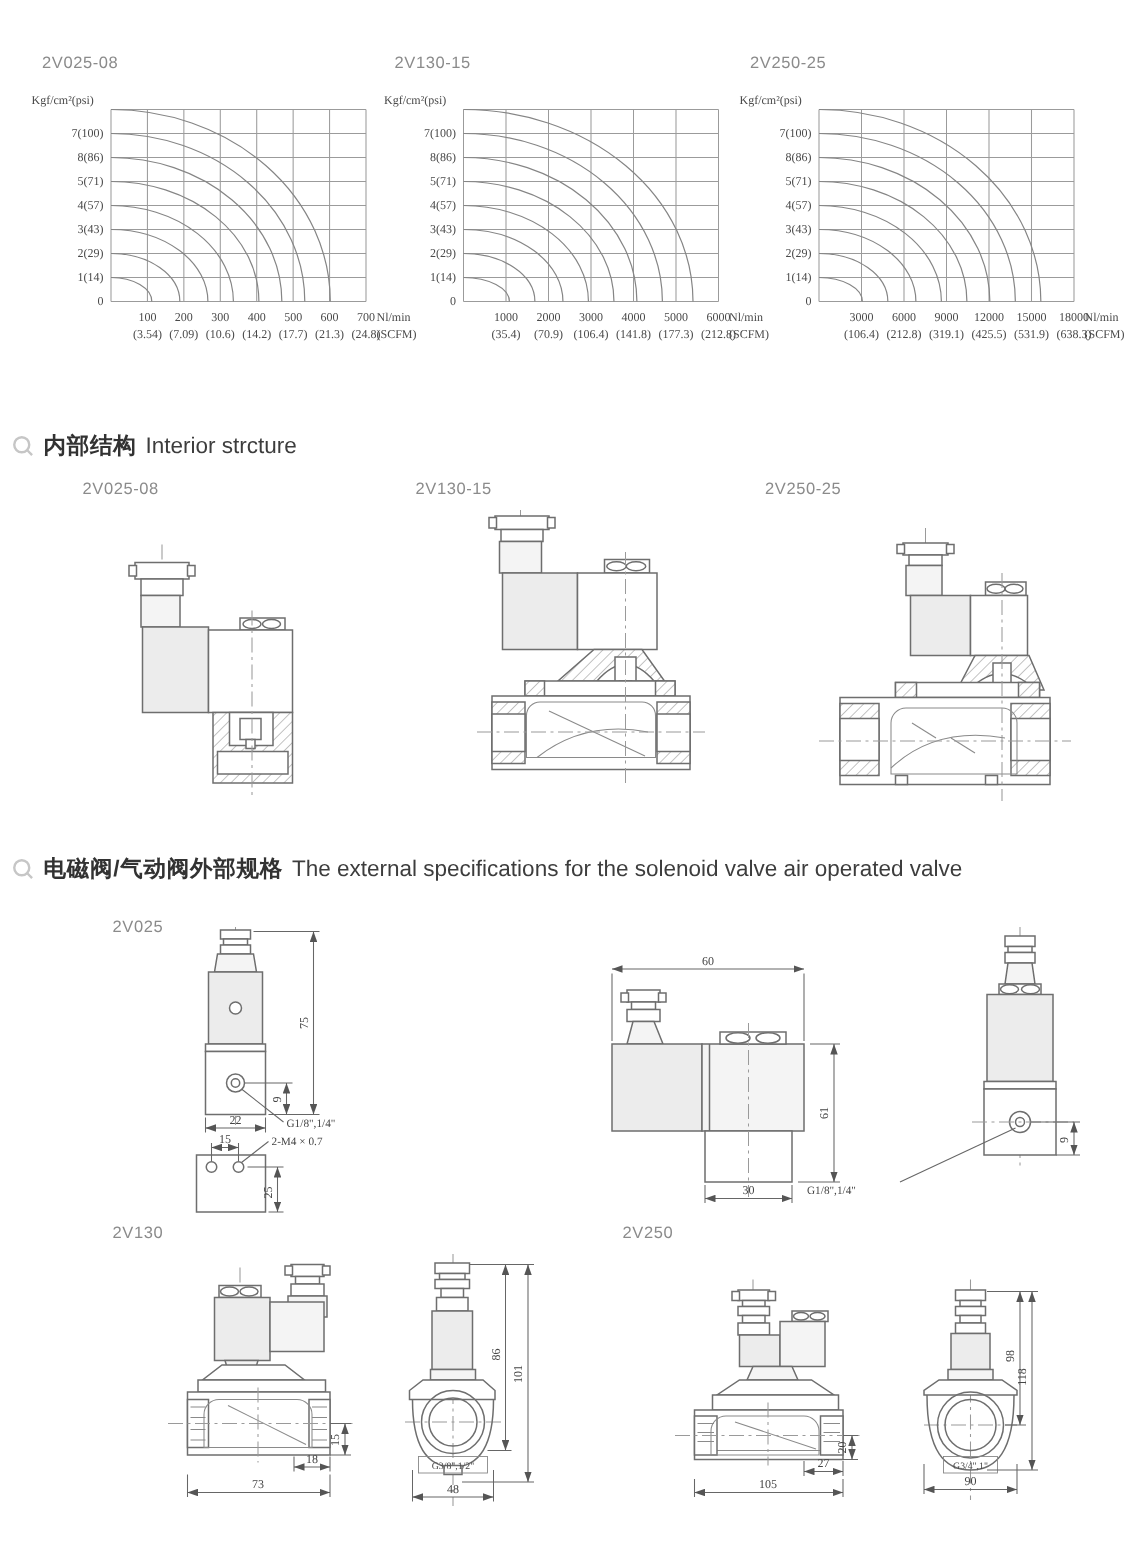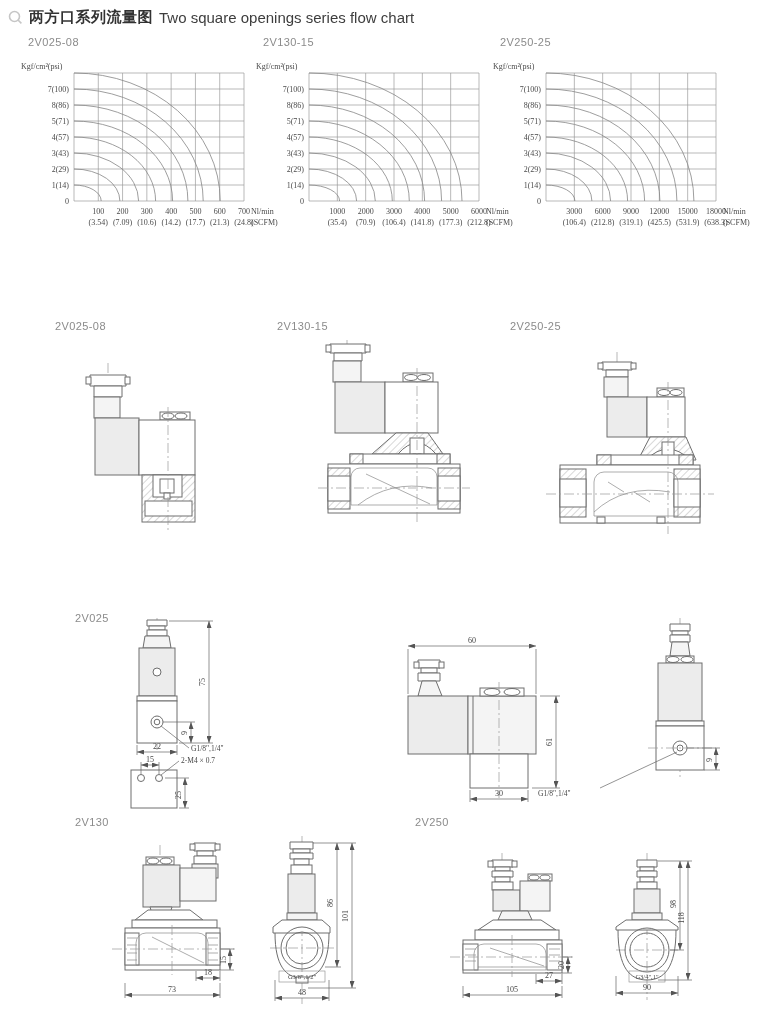--- a/index.html
+++ b/index.html
@@ -38,28 +38,20 @@
       <marker id="as" markerWidth="7" markerHeight="5" refX="0" refY="2.5" orient="auto" markerUnits="userSpaceOnUse">
         <path d="M7,0 L0,2.5 L7,5 Z" fill="#555"></path>
       </marker>
       <pattern id="hatch" width="5" height="5" patternUnits="userSpaceOnUse" patternTransform="rotate(45)">
         <rect width="5" height="5" fill="#fff"></rect>
         <line x1="0" y1="0" x2="0" y2="5" stroke="#9a9a9a" stroke-width="0.8"></line>
       </pattern>
     </defs>
   </svg>
 
-  <div class="sec-head" style="left:8px;top:8px;">
-    <svg width="15" height="15">
-      <circle cx="6.5" cy="6.5" r="5" fill="none" stroke="#c6c6c6" stroke-width="1.6"></circle>
-      <line x1="10" y1="10" x2="13.4" y2="13.4" stroke="#c6c6c6" stroke-width="1.6"></line>
-    </svg>
-    <span class="zh">两方口系列流量图</span>
-    <span class="en">Two square openings series flow chart</span>
-  </div>
 
   <div class="chart-block" style="left:18px;top:36px;">
     <div class="chart-model">2V025-08</div>
     <svg class="chart-svg" width="268" height="175">
         <line x1="56" y1="14" x2="226" y2="14" stroke="#9b9b9b" stroke-width="0.7"></line>
         <line x1="56" y1="30" x2="226" y2="30" stroke="#9b9b9b" stroke-width="0.7"></line>
         <line x1="56" y1="46" x2="226" y2="46" stroke="#9b9b9b" stroke-width="0.7"></line>
         <line x1="56" y1="62" x2="226" y2="62" stroke="#9b9b9b" stroke-width="0.7"></line>
         <line x1="56" y1="78" x2="226" y2="78" stroke="#9b9b9b" stroke-width="0.7"></line>
         <line x1="56" y1="94" x2="226" y2="94" stroke="#9b9b9b" stroke-width="0.7"></line>
@@ -207,20 +199,28 @@
         <text x="169.33333333333331" y="166" text-anchor="middle">(425.5)</text>
         <text x="197.66666666666666" y="155" text-anchor="middle">15000</text>
         <text x="197.66666666666666" y="166" text-anchor="middle">(531.9)</text>
         <text x="226" y="155" text-anchor="middle">18000</text>
         <text x="226" y="166" text-anchor="middle">(638.3)</text>
         <text x="233" y="155">Nl/min</text>
         <text x="233" y="166">(SCFM)</text>
       </svg>
   </div>
 
+  <div class="sec-head" style="left:8px;top:288px;">
+    <svg width="15" height="15">
+      <circle cx="6.5" cy="6.5" r="5" fill="none" stroke="#c6c6c6" stroke-width="1.6"></circle>
+      <line x1="10" y1="10" x2="13.4" y2="13.4" stroke="#c6c6c6" stroke-width="1.6"></line>
+    </svg>
+    <span class="zh">内部结构</span>
+    <span class="en">Interior strcture</span>
+  </div>
 
   <div class="model-label" style="left:55px;top:320px;">2V025-08</div>
   <div class="model-label" style="left:277px;top:320px;">2V130-15</div>
   <div class="model-label" style="left:510px;top:320px;">2V250-25</div>
 
   <svg class="abs" style="left:80px;top:355px;" width="170" height="200">
     <line x1="28" y1="8" x2="28" y2="62" class="cl"></line>
     <path d="M10,20 h36 v11 h-36 z" class="olf"></path>
     <rect x="6" y="22" width="5" height="7" class="olf"></rect>
       <rect x="45" y="22" width="5" height="7" class="olf"></rect>
@@ -296,20 +296,28 @@
     <path d="M66,128 h64 a10,10 0 0 1 10,10 v34 h-84 v-34 a10,10 0 0 1 10,-10 z" class="thin"></path>
     <path d="M56,168 Q86,140 132,148" class="thin"></path>
     <line x1="70" y1="138" x2="86" y2="148" class="thin"></line>
     <line x1="96" y1="148" x2="112" y2="158" class="thin"></line>
     <rect x="59" y="173" width="8" height="6" class="olf"></rect>
     <rect x="119" y="173" width="8" height="6" class="olf"></rect>
     <line x1="8" y1="150" x2="176" y2="150" class="cl"></line>
     <line x1="130" y1="38" x2="130" y2="190" class="cl"></line>
   </svg>
 
+  <div class="sec-head" style="left:8px;top:570px;">
+    <svg width="15" height="15">
+      <circle cx="6.5" cy="6.5" r="5" fill="none" stroke="#c6c6c6" stroke-width="1.6"></circle>
+      <line x1="10" y1="10" x2="13.4" y2="13.4" stroke="#c6c6c6" stroke-width="1.6"></line>
+    </svg>
+    <span class="zh">电磁阀/气动阀外部规格</span>
+    <span class="en">The external specifications for the solenoid valve air operated valve</span>
+  </div>
 
   <div class="model-label" style="left:75px;top:612px;text-align:right;">2V025</div>
   <div class="model-label" style="left:75px;top:816px;">2V130</div>
   <div class="model-label" style="left:415px;top:816px;">2V250</div>
 
   <svg class="abs" style="left:95px;top:618px;" width="160" height="200">
     <line x1="62" y1="0" x2="62" y2="132" class="cl"></line>
     <path d="M52,2 h20 v6 h-20 z" class="olf"></path>
     <rect x="54" y="8" width="16" height="4" class="olf"></rect>
     <rect x="52" y="12" width="20" height="6" class="olf"></rect>

